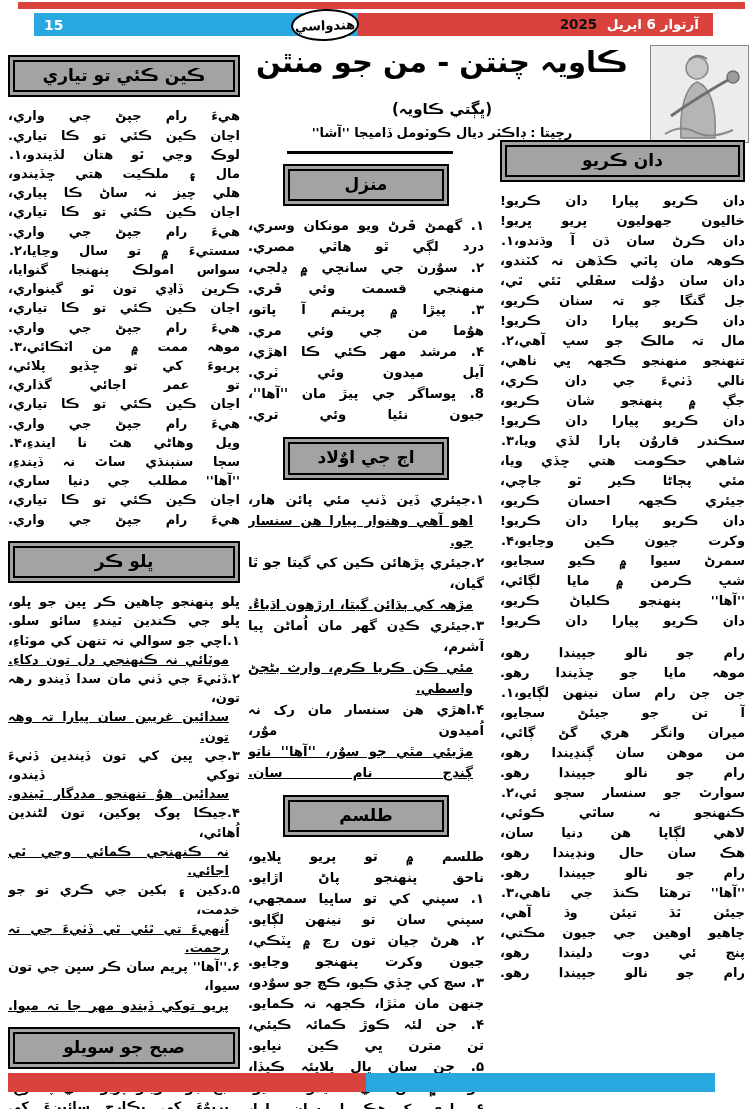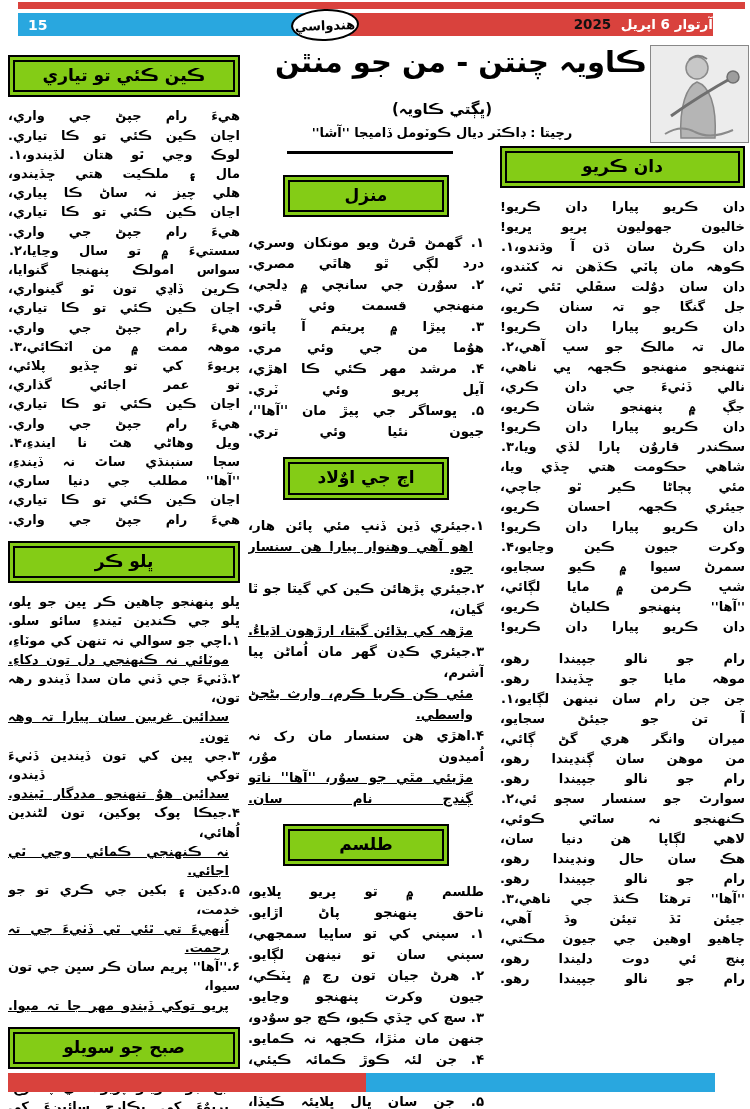--- a/index.html
+++ b/index.html
@@ -1,47 +1,47 @@
 <!DOCTYPE html>
 <html lang="sd" dir="rtl"><head>
 <meta charset="utf-8">
 <style>
   html,body{margin:0;padding:0;background:#e8e8e8;}
   .page{position:relative;width:750px;height:1109px;background:#ffffff;
         font-family:"DejaVu Sans",sans-serif;direction:rtl;overflow:hidden;margin:0 auto;}
   
   .h-stripe{position:absolute;left:18px;top:2px;width:727px;height:7px;}
   .h-bar{position:absolute;left:18px;top:13px;width:695px;height:23px;display:flex;direction:ltr;}
-  .h-blue{width:332px;height:23px;display:flex;align-items:center;}
+  .h-blue{width:332px;height:23px;display:flex;align-items:center;margin-left:16px;}
   .h-pageno{color:#fff;font-weight:bold;font-size:14px;padding-left:10px;font-family:"DejaVu Sans",sans-serif;}
   .h-red{width:363px;height:23px;direction:rtl;text-align:right;}
-  .h-date{line-height:23px;padding-right:0;font-size:13.5px;font-weight:bold;}
+  .h-date{line-height:23px;padding-right:14px;font-size:13.5px;font-weight:bold;}
   .h-date .w{color:#ffffff;}
   .h-date .y{color:#111111;}
   .logo-oval{position:absolute;left:291px;top:9px;width:64px;height:28px;background:#fff;
              border:2px solid #000;border-radius:50%;display:flex;align-items:center;justify-content:center;
              font-size:13px;font-weight:bold;color:#000;transform:rotate(-2deg);z-index:3;}
   
   .masthead{position:absolute;left:237px;top:44px;width:410px;text-align:center;color:#000;}
-  .m-title{font-size:29px;font-weight:bold;letter-spacing:-1px;line-height:1.25;text-align:right;}
+  .m-title{font-size:29px;font-weight:bold;letter-spacing:-1px;line-height:1.25;}
   .m-sub{font-size:15px;font-weight:bold;margin-top:20px;}
   .m-by{font-size:13px;font-weight:bold;margin-top:7px;}
   .illus{position:absolute;left:650px;top:45px;width:97px;height:96px;border:1px solid #888;
          background:linear-gradient(135deg,#f2f2f2 0%,#d9d9d9 45%,#bdbdbd 100%);overflow:hidden;}
   .rule-a{position:absolute;left:287px;top:151px;width:166px;height:3px;background:#000;}
   .rule-b{position:absolute;left:525px;top:151px;width:188px;height:3px;background:#000;}
   
   .col{position:absolute;color:#000;}
   .col-left{left:8px;top:55px;width:232px;}
   .col-mid{left:248px;top:160px;width:236px;}
-  .col-right{left:500px;top:146px;width:245px;}
+  .col-right{left:500px;top:140px;width:245px;}
   .sec{margin-bottom:12px;}
-  .hbox{border:2px solid #000;padding:3px;background:#84cc16;}
+  .hbox{border:2px solid #000;padding:3px;background:#a3a3a3;}
   .hbox-i{border:2px solid #000;padding:3px 6px 5px;text-align:center;font-weight:bold;font-size:17px;line-height:1.2;}
-  .col-mid .hbox{width:66%;margin:15px auto;}
+  .col-mid .hbox{width:66%;margin:4px auto;}
   .poem{margin-top:9px;}
   .line{font-size:13px;font-weight:bold;text-align:justify;text-align-last:justify;
         -moz-text-align-last:justify;overflow:hidden;white-space:normal;}
   .col-left .line{line-height:19.2px;}
   .col-mid  .line{line-height:21px;font-size:13.3px;}
   .col-right .line{line-height:20px;}
   .line .num{float:left;padding-left:1px;}
   .line.ind{padding-right:11px;text-decoration:underline;}
   
   .bb-red{position:absolute;left:8px;top:1073px;width:358px;height:19px;}
@@ -150,22 +150,22 @@
           <div class="hbox-i">منزل</div>
         </div>
         <div class="poem">
           <div class="line">۱.  گهمڻ ڦرڻ ويو مونکان وسري،</div>
           <div class="line">درد لڳي ٿو هاٿي مصري.</div>
           <div class="line">۲.  سوٌرن جي سانچي ۾ ڍلجي،</div>
           <div class="line">منهنجي قسمت وئي ڦري.</div>
           <div class="line">۳.  پيڙا ۾ پريتم آ پاتو،</div>
           <div class="line">هوٌما من جي وئي مري.</div>
           <div class="line">۴.  مرشد مهر ڪئي ڪا اهڙي،</div>
-          <div class="line">آيل پريو وئي ٽري.</div>
-          <div class="line">۵.  ڀوساگر جي پيڙ مان ''آها''،</div>
+          <div class="line">آيل ميدون وئي ٽري.</div>
+          <div class="line">8.  ڀوساگر جي پيڙ مان ''آها''،</div>
           <div class="line">جيون نئيا وئي تري.</div>
         </div>
       </div>
       <div class="sec">
         <div class="hbox">
           <div class="hbox-i">اڄ جي اوٌلاد</div>
         </div>
         <div class="poem">
           <div class="line">۱.جيئري ڏين ڏنڀ مئي پائن هار،</div>
           <div class="line ind">اهو آهي وهنوار پيارا هن سنسار جو.</div>

